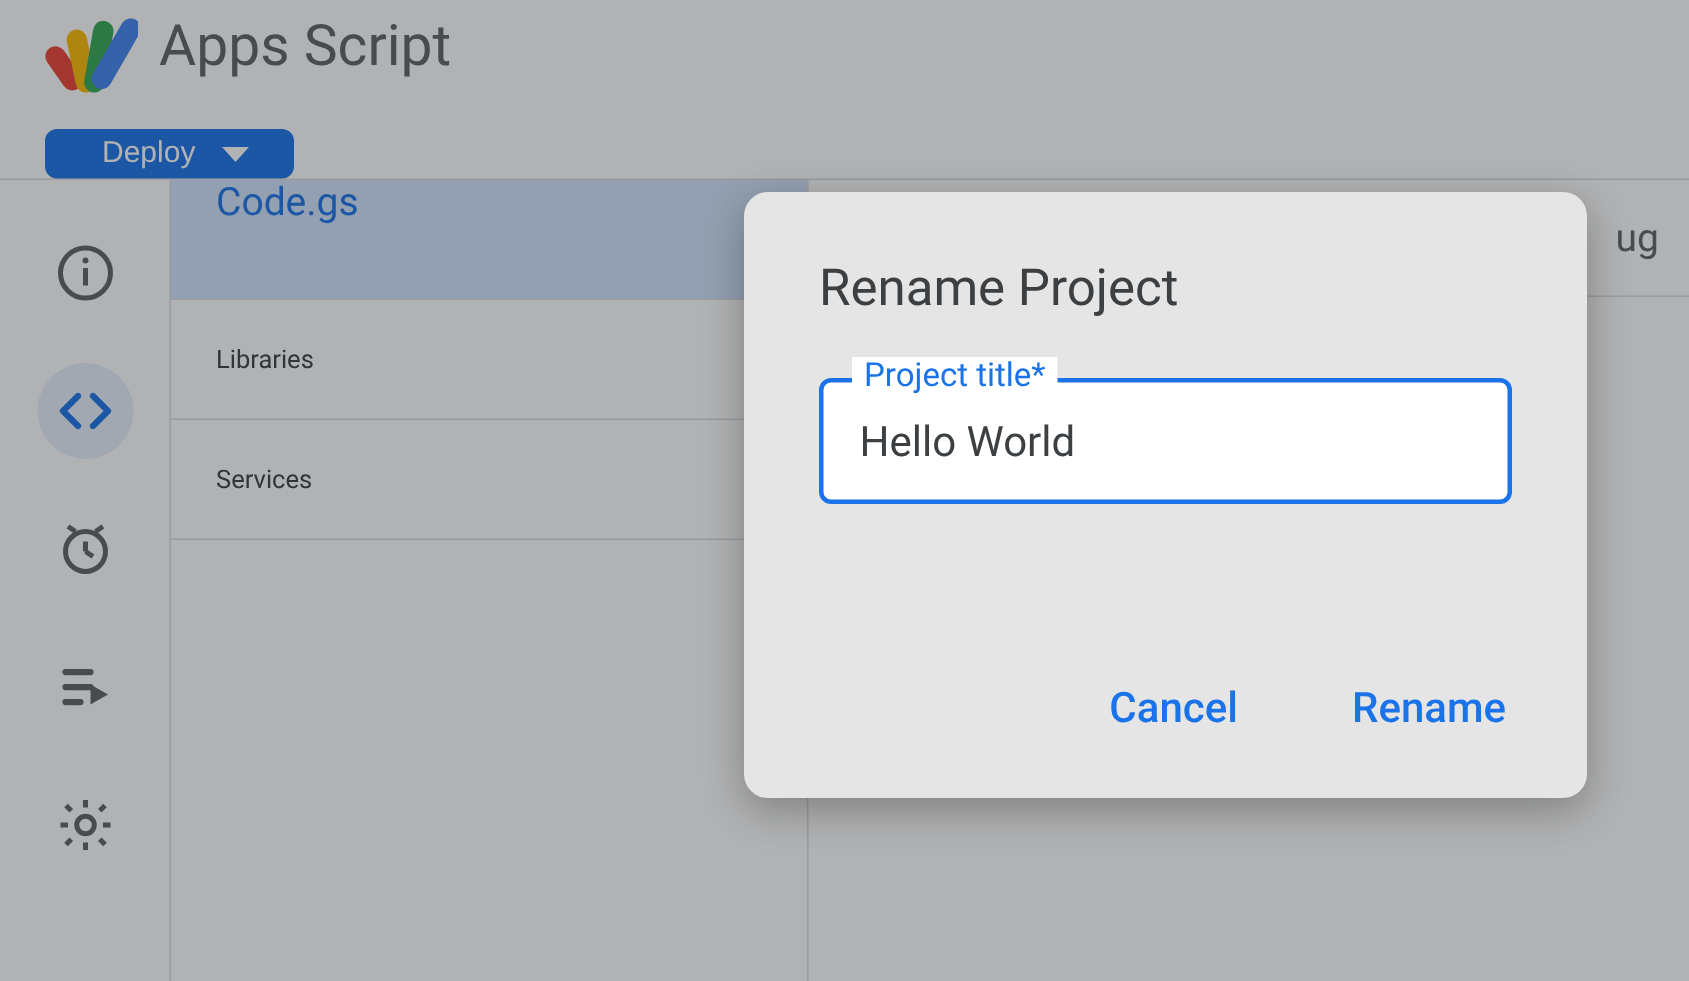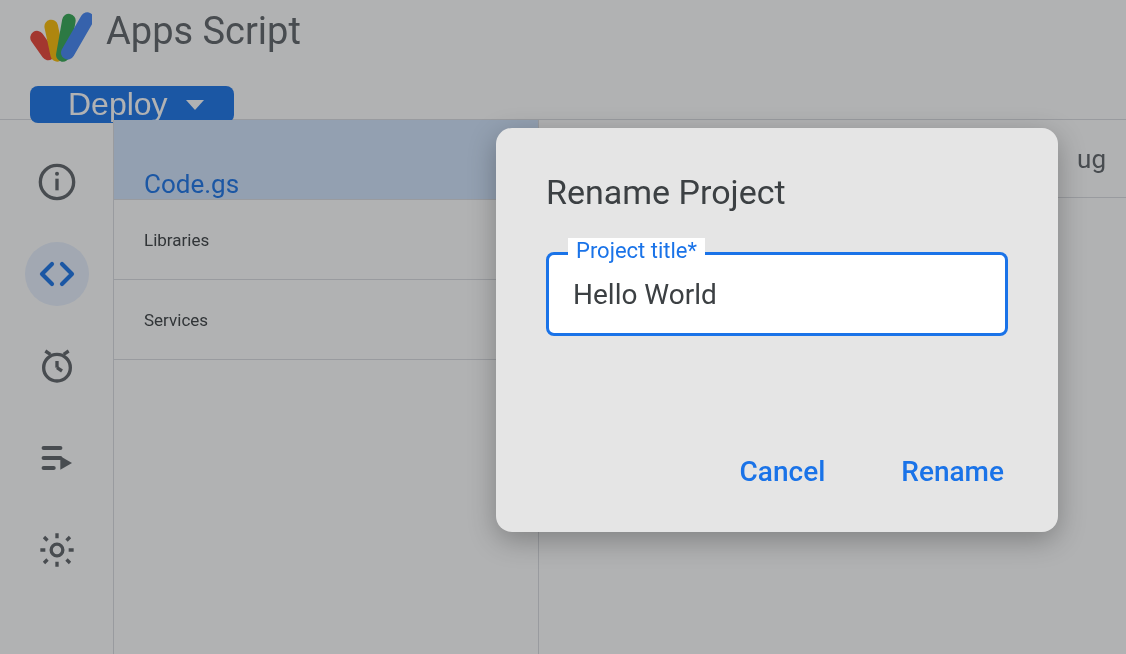--- a/index.html
+++ b/index.html
@@ -45,21 +45,21 @@
       margin-left: 60px;
       flex: 1;
     }
     .deploy-btn {
       background: #1a73e8;
       color: #fff;
       border: none;
       border-radius: 8px;
       height: 66px;
       padding: 0 30px 0 38px;
-      font-size: 32px;
+      font-size: 20px;
       font-weight: 500;
       display: flex;
       align-items: center;
       gap: 18px;
       cursor: pointer;
     }
     .deploy-btn .chev {
       width: 0; height: 0;
       border-left: 9px solid transparent;
       border-right: 9px solid transparent;
@@ -111,21 +111,21 @@
     }
     .files-header .label {
       font-size: 26px;
       font-weight: 500;
       color: #3c4043;
     }
     .sort-icon { color: #5f6368; cursor: pointer; }
     .file-row {
       height: 80px;
       display: flex;
-      align-items: flex-end;
+      align-items: flex-start;
       padding: 0 30px;
       font-size: 26px;
       border-bottom: 1px solid #dadce0;
       cursor: pointer;
     }
     .file-row.selected {
       background: #d2e3fc;
       color: #1a73e8;
     }
     .section-row {

